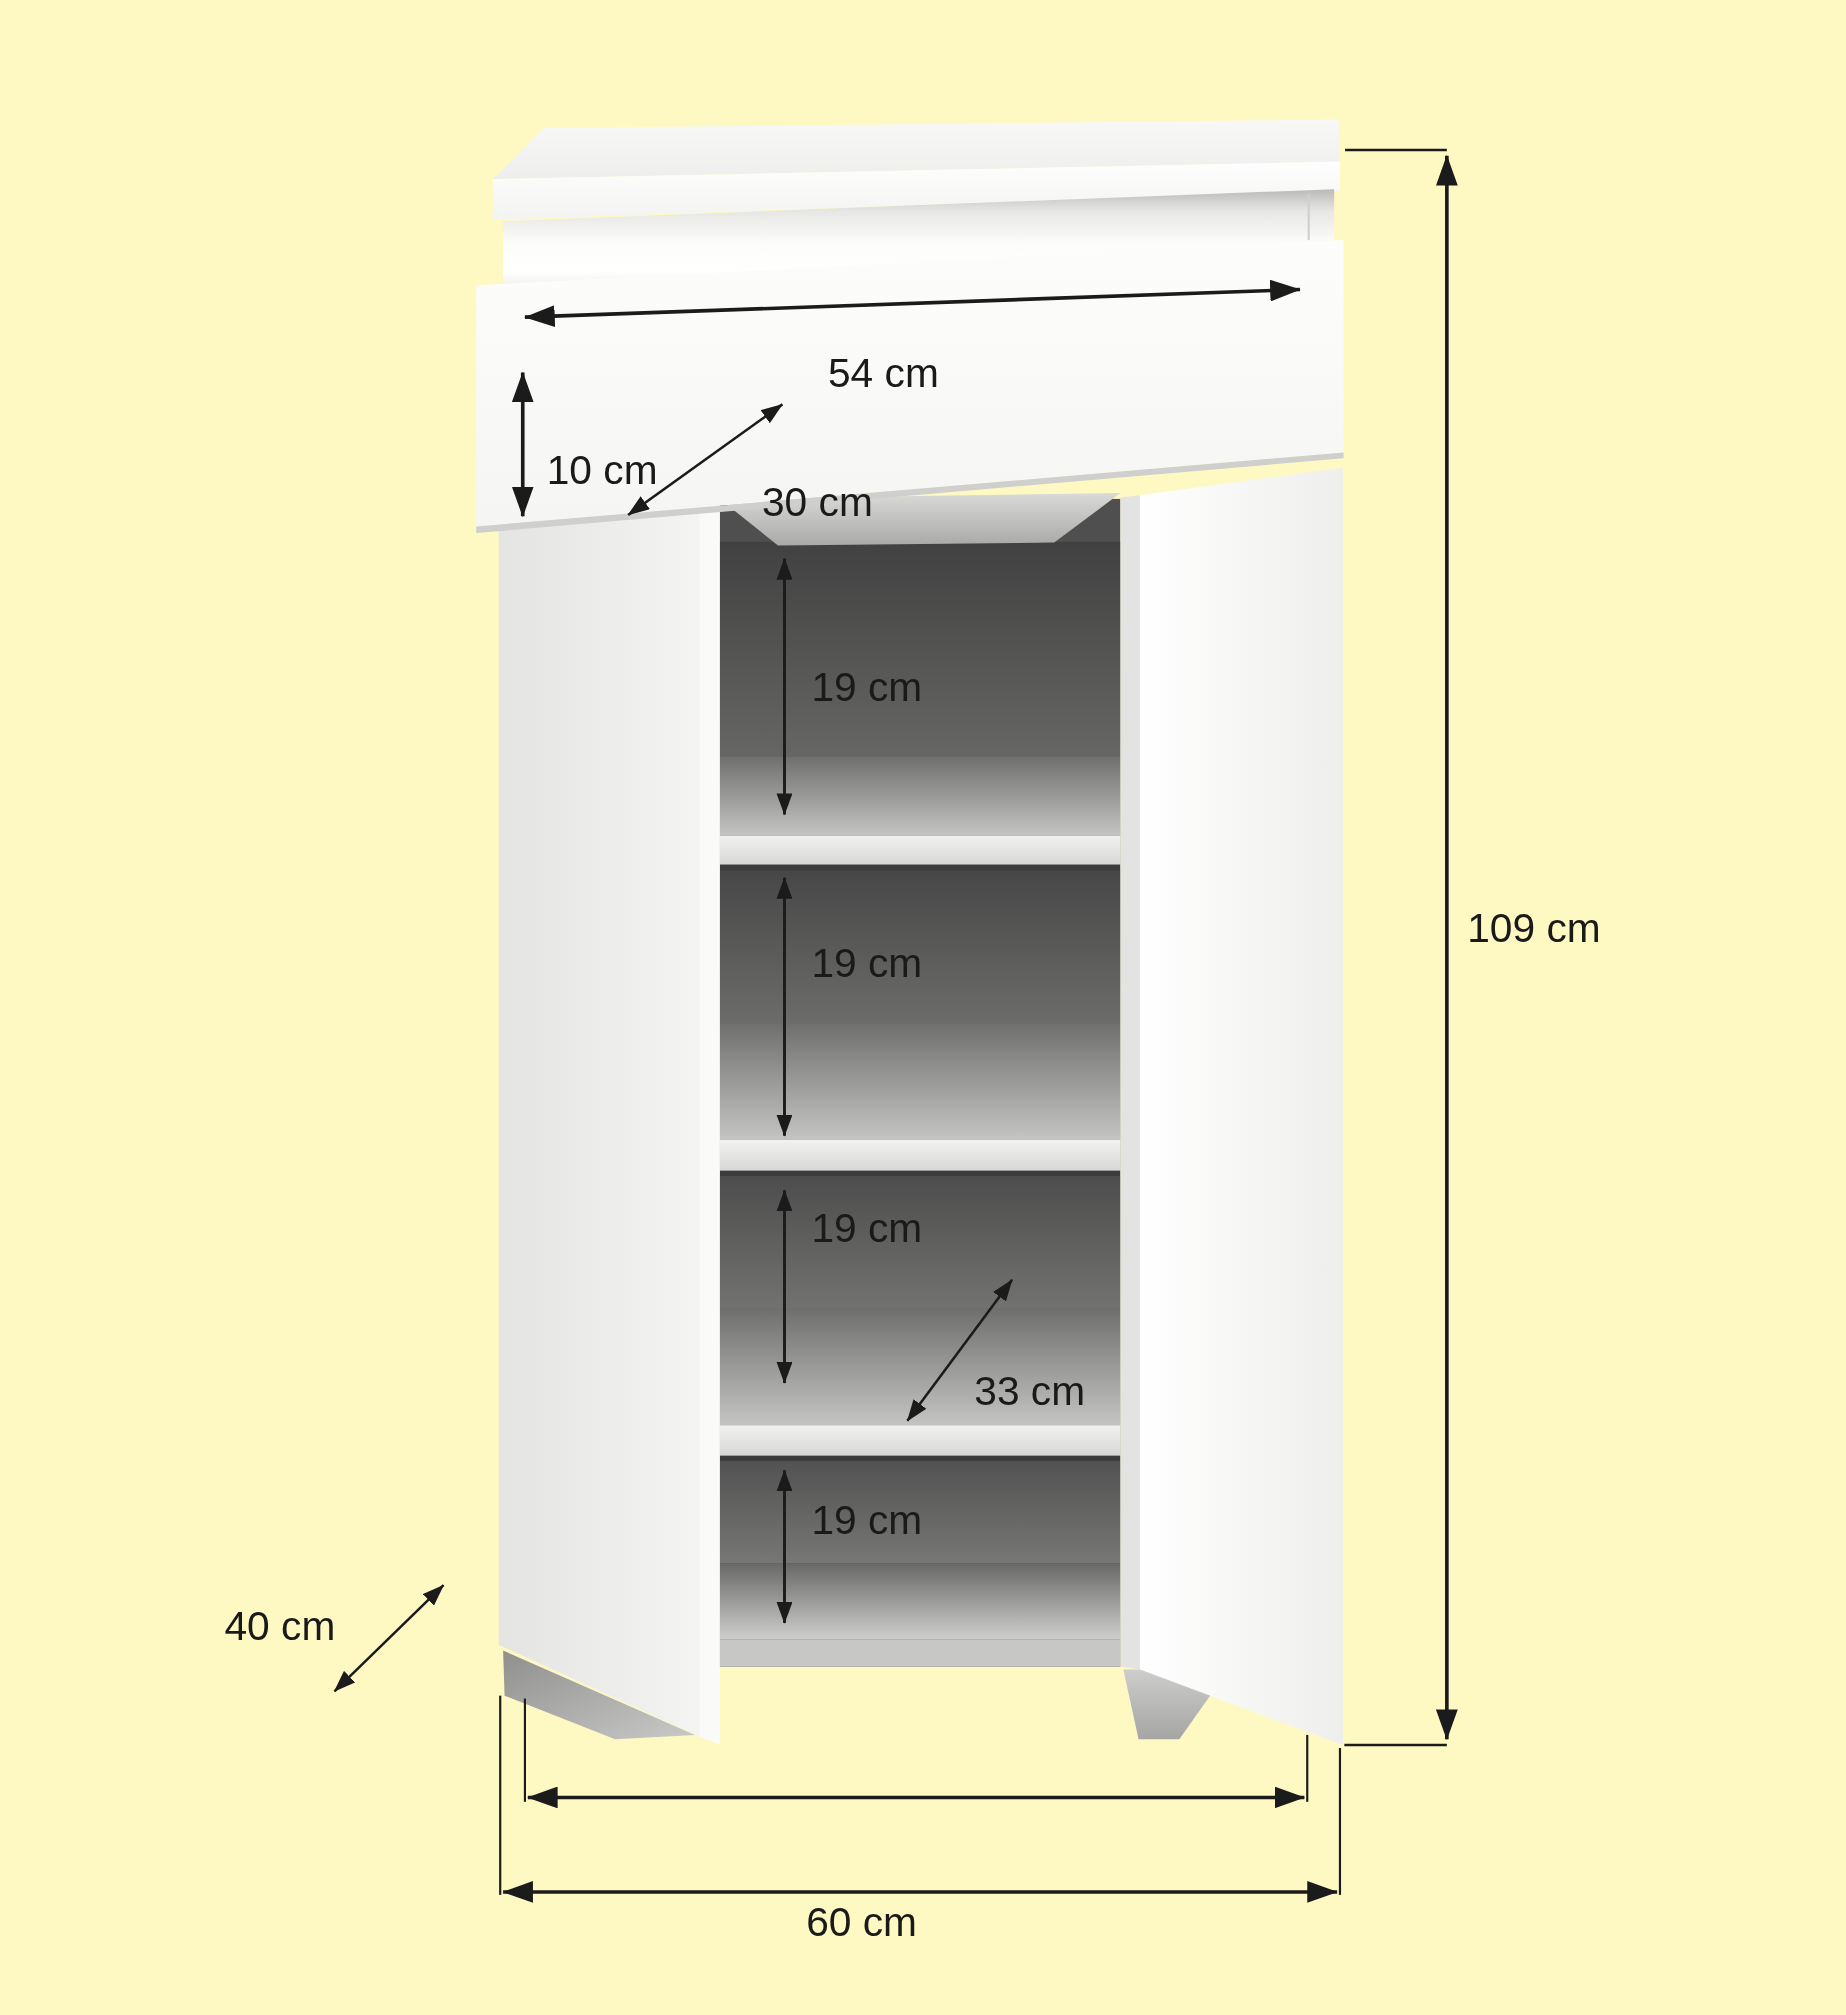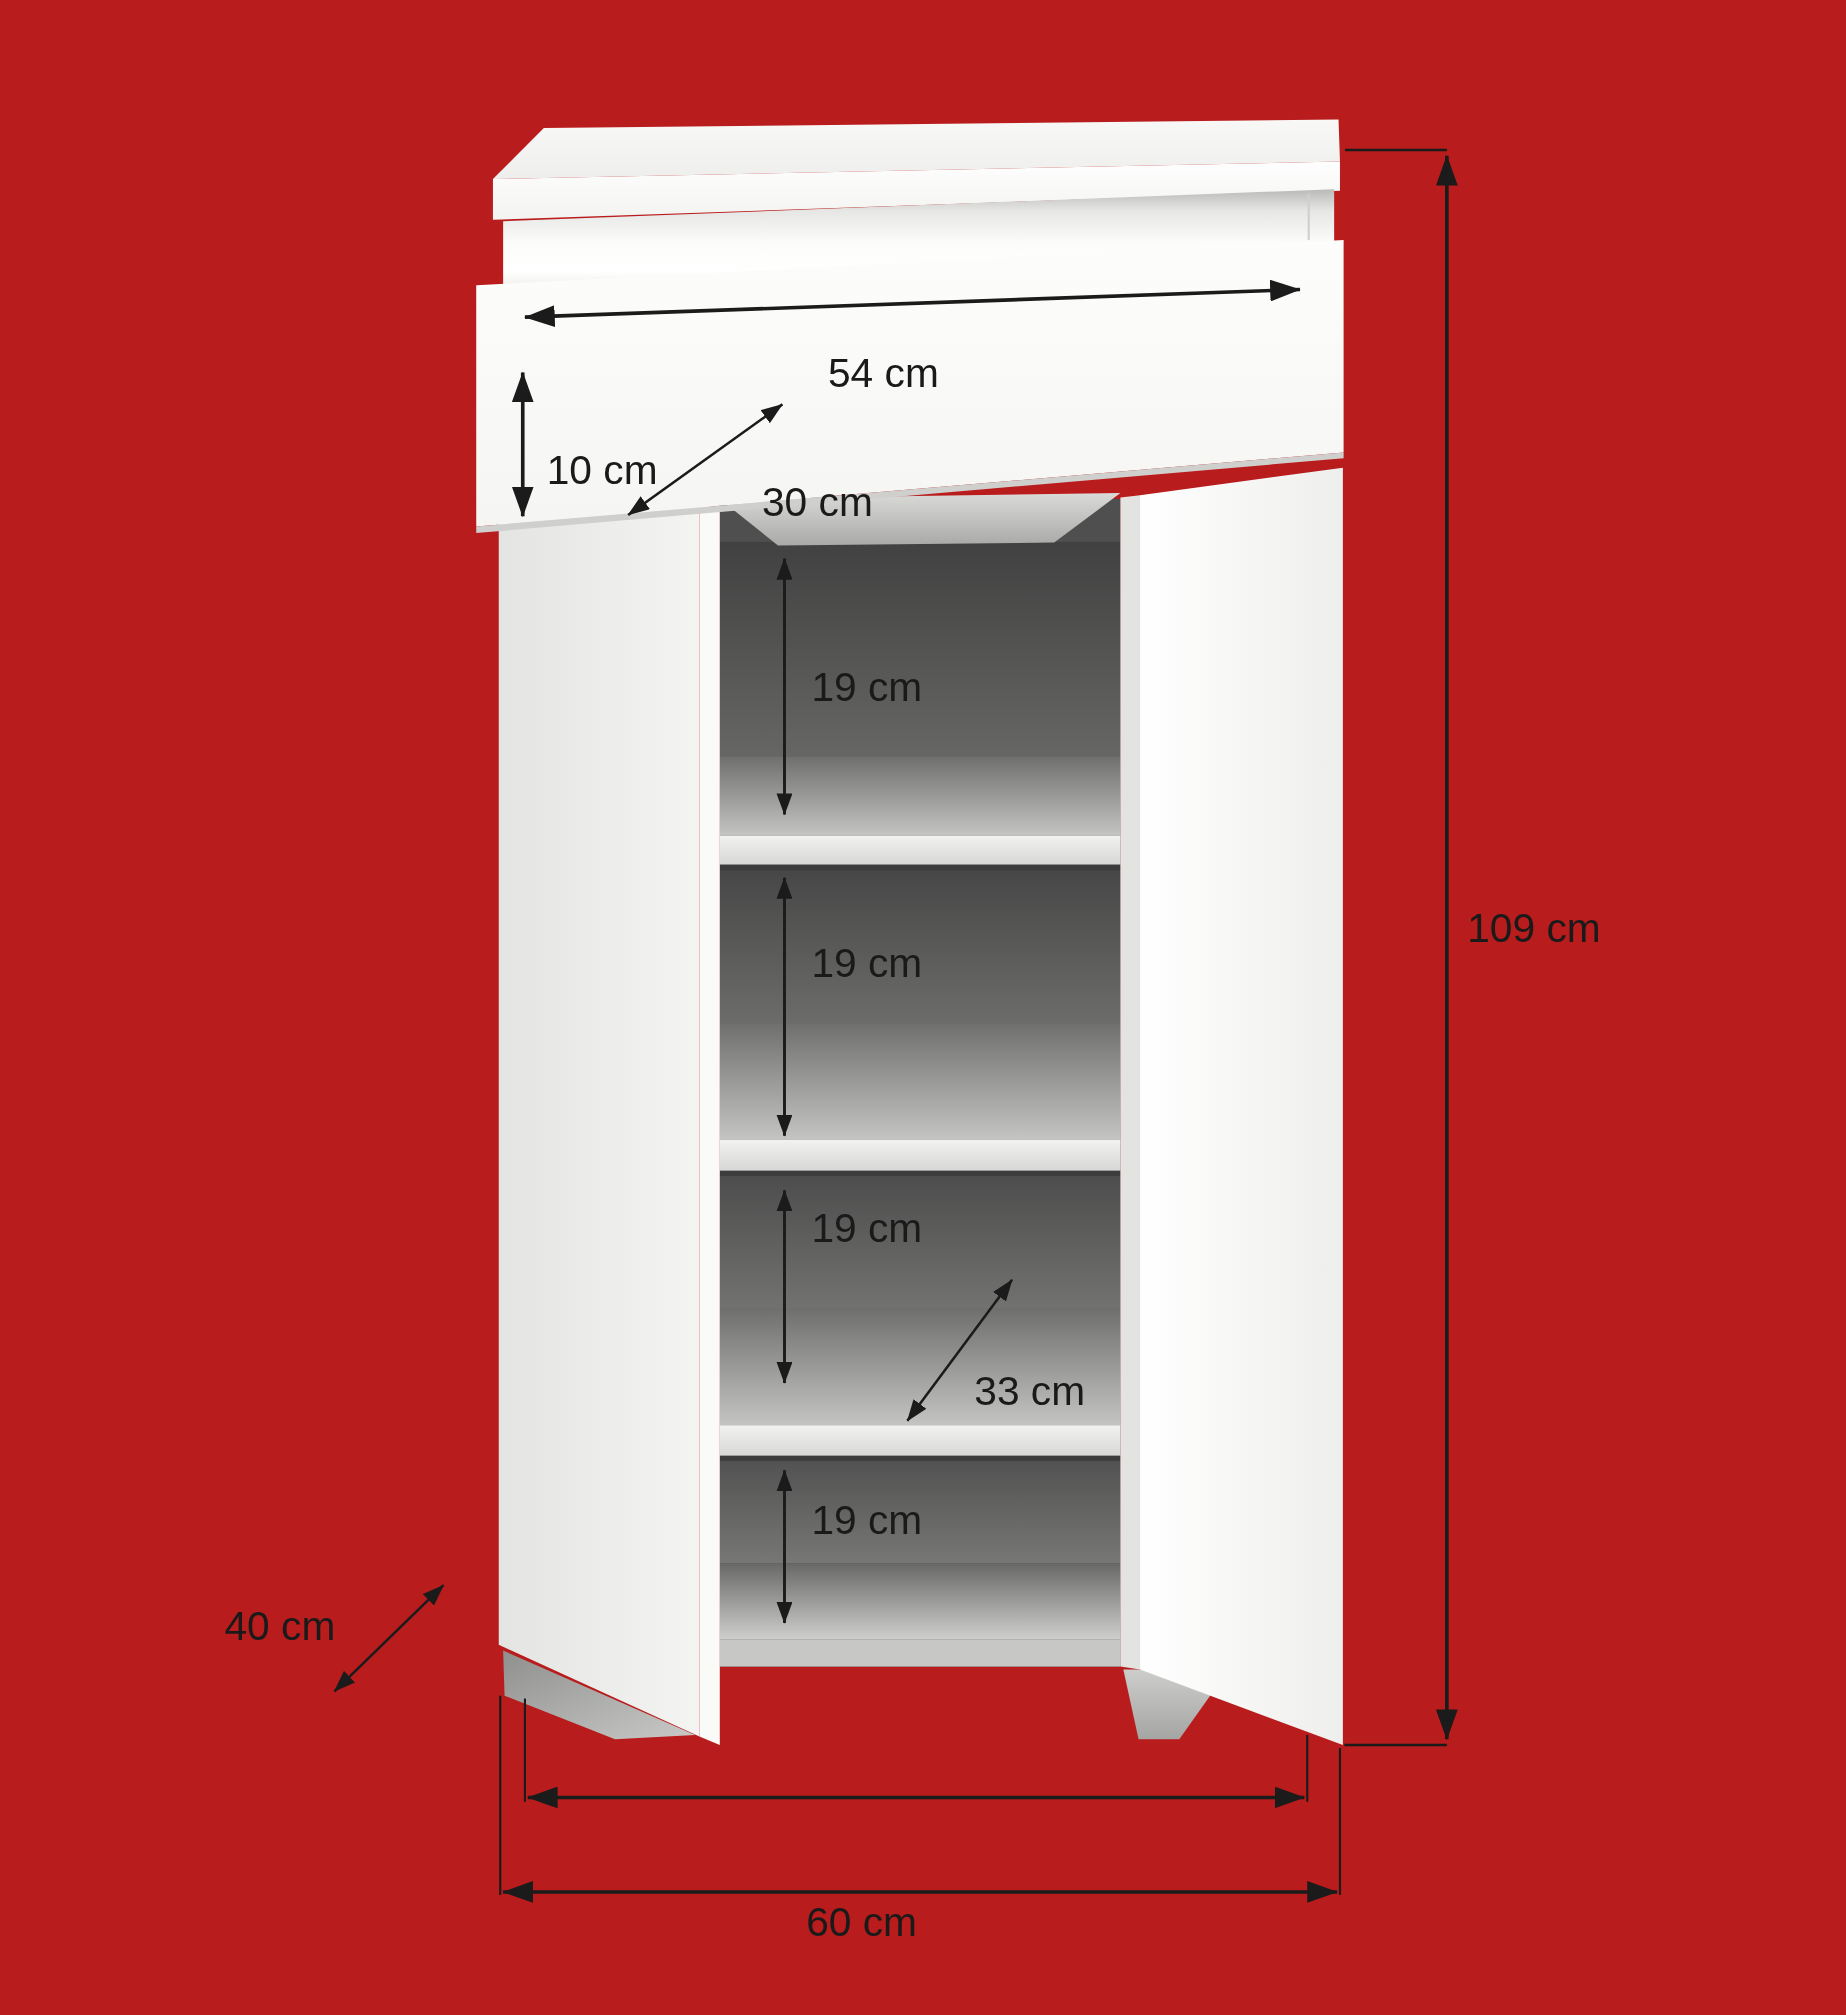--- a/index.html
+++ b/index.html
@@ -1,16 +1,16 @@
 <!DOCTYPE html>
 <html style="font-size:11.6px"><head>
 <meta charset="utf-8">
 <style>
   html,body{margin:0;padding:0;background:#ffffff;}
-  .stage{width:1846px;height:2015px;position:relative;background:#b91c1c;
+  .stage{width:1846px;height:2015px;position:relative;background:#fef9c3;
          font-family:"Liberation Sans", sans-serif;}
   svg{display:block}
   text{font-family:"Liberation Sans", sans-serif;font-size:56px;fill:#1a1a1a;}
 </style>
 </head>
 <body>
 
 <div class="stage">
 <svg width="1846" height="2015" viewBox="0 0 2539 2771">
   <defs>

